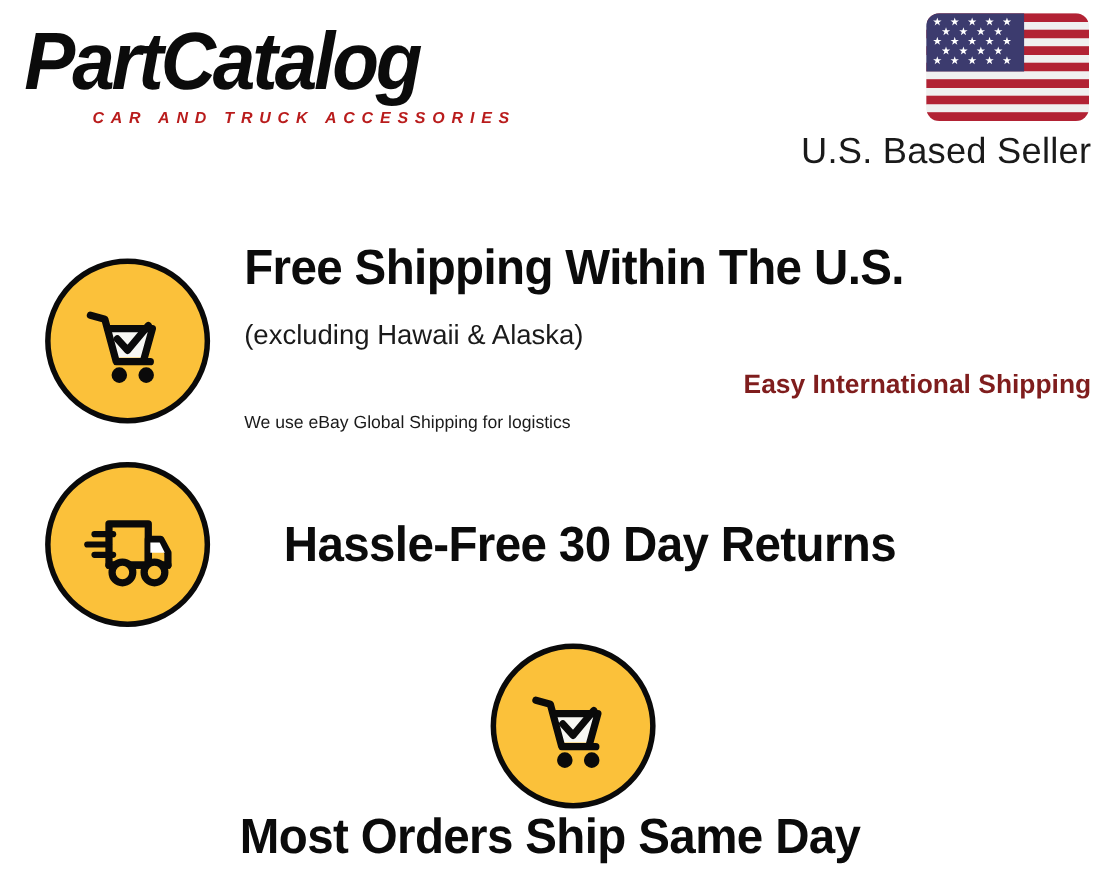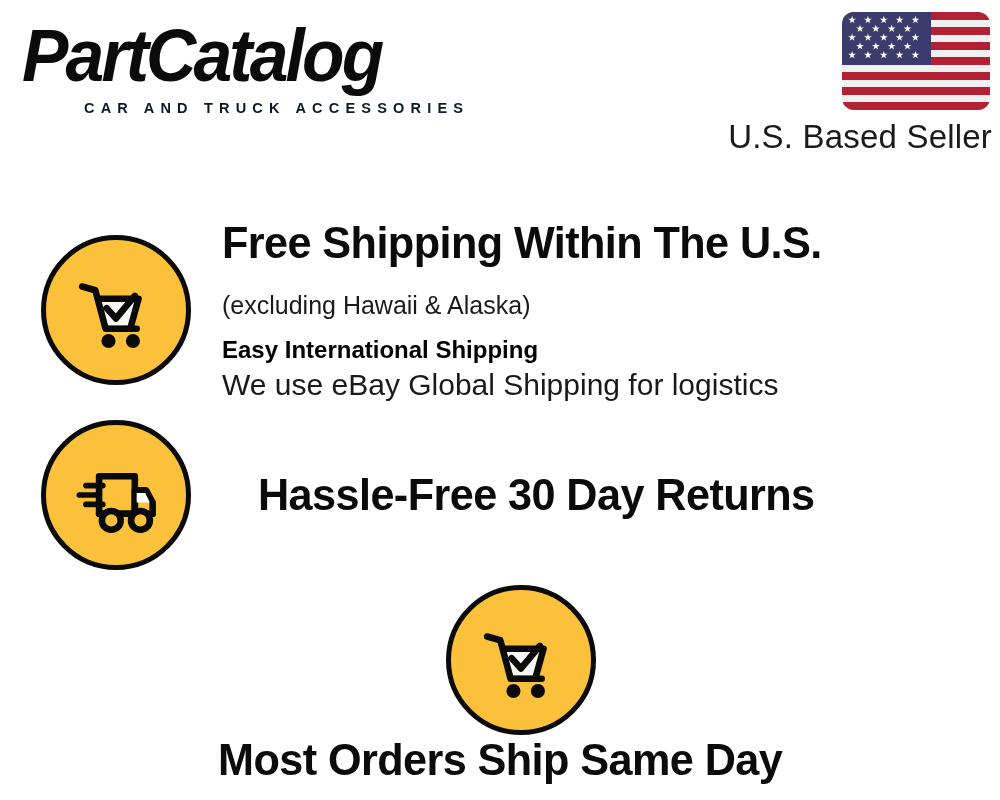--- a/index.html
+++ b/index.html
@@ -50,23 +50,24 @@
     transform: scaleX(0.94);
     transform-origin: left top;
     white-space: nowrap;
   }
   .logo-tagline {
     position: absolute;
     left: 62px;
     top: 82px;
     font-family: "Liberation Sans", sans-serif;
     font-weight: bold;
+    font-style: italic;
     font-size: 14.5px;
     letter-spacing: 6.2px;
-    color: #0f172a;
+    color: #b91c1c;
     white-space: nowrap;
   }
 
   
   .seller-badge {
     position: absolute;
     right: 2px;
     top: 12px;
     width: 280px;
     height: 150px;
@@ -179,28 +180,29 @@
     line-height: 34px;
     color: #1a1a1a;
     margin-top: 20px;
     white-space: nowrap;
   }
   .feat-sub-strong {
     font-family: "Liberation Sans", sans-serif;
     font-weight: bold;
     font-size: 24px;
     line-height: 32px;
-    color: #000000;
+    color: #7f1d1d;
     margin-top: 12px;
     white-space: nowrap;
+    text-align: right;
   }
   .feat-sub-2 {
     font-family: "Liberation Sans", sans-serif;
     font-weight: normal;
-    font-size: 30px;
+    font-size: 16px;
     line-height: 34px;
     color: #1a1a1a;
     margin-top: 2px;
     white-space: nowrap;
   }
 </style>
 </head>
 <body>
 
 <div class="page">

